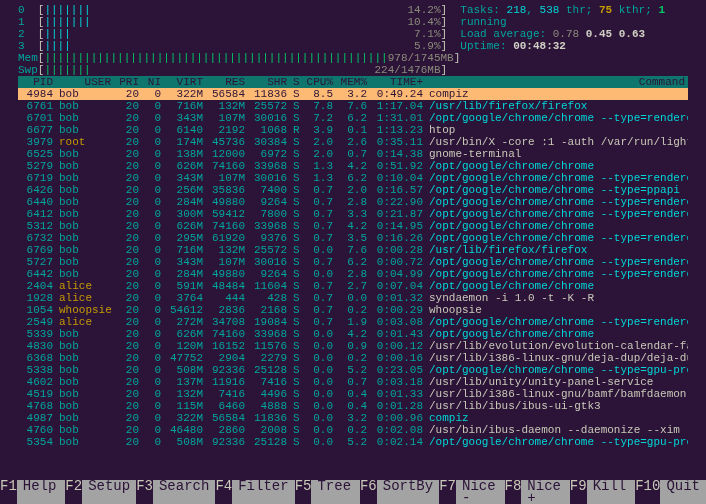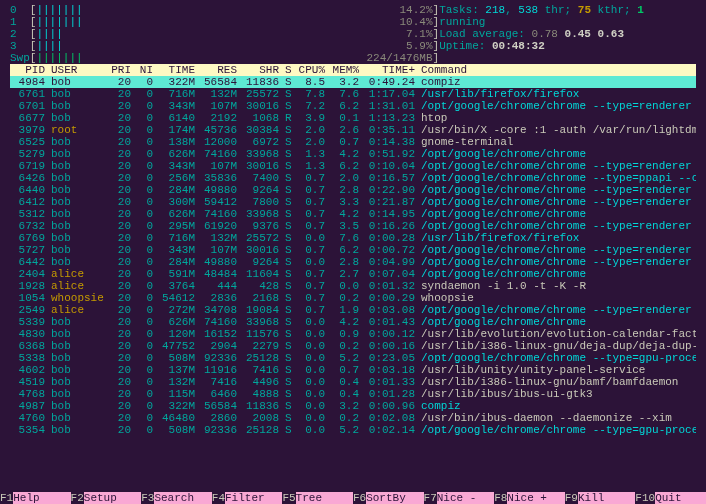--- a/index.html
+++ b/index.html
@@ -1,62 +1,63 @@
 <!DOCTYPE html>
 <html><head>
 <meta charset="utf-8">
 <style>
   html,body{margin:0;padding:0;background:#2c1338;color:#00a69c;font-family:Consolas,'Courier New',monospace;font-size:11px;line-height:12px;width:706px;height:504px;overflow:hidden}
-  .screen{padding:4px 10px}
+  .screen{padding:4px 18px}
   .topbar{display:flex}
   .cpu-mem{flex:1}
   .sysinfo{width:300px;color:#00a69c}
   .meter-line{white-space:pre}
   .meter-label{color:#00a69c}
   .meter-open,.meter-close{color:#c9c9b8}
   .bar{color:#00d7d7}
   .bar-mem{color:#00c866}
   .meter-val{color:#8a8a7a;text-align:right}
   .tasks .num1{color:#00d7d7;font-weight:normal}
   .tasks .num2{color:#00d7d7;font-weight:normal}
   .tasks .num3{color:#c49a00;font-weight:bold}
   .tasks .num4{color:#00c866;font-weight:bold}
   .la .b{font-weight:bold;color:#d0d0c4}
   .la .f{color:#8a8a7a}
   .uptime .b{font-weight:bold;color:#d0d0c4}
   table{border-collapse:collapse;width:100%;table-layout:fixed}
-  thead tr{background:#fef9c3;color:#2c1338}
+  thead tr{background:#0f766e;color:#2c1338}
   th,td{padding:0 3px;white-space:nowrap;overflow:hidden;text-overflow:clip}
-  th{text-align:left;font-weight:normal}
+  th{text-align:right;font-weight:normal}
   .r{text-align:right}
   tbody tr{color:#00a69c}
-  tbody tr.sel{background:#5eead4;color:#2c1338}
+  tbody tr.sel{background:#fdba74;color:#2c1338}
   .user-root{color:#c49a00}
   .user-w{color:#c49a00}
   .cmd{color:#c9c9b8}
   .cmd-hl{color:#00d7d7}
   .sel .cmd,.sel .cmd-hl,.sel .user-root,.sel .user-w{color:#2c1338}
-  .footer{position:fixed;bottom:0;left:0;right:0;display:flex;font-size:11px}
+  .footer{position:fixed;bottom:0;left:0;right:0;display:flex;font-size:14px}
   .fkey{color:#c9c9b8}
-  .flabel{background:#f9a8d4;color:#2c1338;padding:0 0;flex:1}
+  .flabel{background:#a3a3a3;color:#2c1338;padding:0 6px;flex:1}
   .fitem{display:flex;flex:1}
   .col-pid{width:38px}.col-user{width:58px}.col-pri{width:28px}.col-ni{width:22px}
   .col-virt{width:42px}.col-res{width:42px}.col-shr{width:42px}.col-s{width:12px}
   .col-cpu{width:34px}.col-mem{width:34px}.col-time{width:56px}.col-cmd{width:auto}
 </style>
 </head>
 <body>
 
 <div class="screen">
   <div class="topbar">
     <div class="cpu-mem" id="meters">
         <div class="meter-line"><span class="meter-label">0  </span><span class="meter-open">[</span><span class="bar">|||||||</span>&nbsp;&nbsp;&nbsp;&nbsp;&nbsp;&nbsp;&nbsp;&nbsp;&nbsp;&nbsp;&nbsp;&nbsp;&nbsp;&nbsp;&nbsp;&nbsp;&nbsp;&nbsp;&nbsp;&nbsp;&nbsp;&nbsp;&nbsp;&nbsp;&nbsp;&nbsp;&nbsp;&nbsp;&nbsp;&nbsp;&nbsp;&nbsp;&nbsp;&nbsp;&nbsp;&nbsp;&nbsp;&nbsp;&nbsp;&nbsp;&nbsp;&nbsp;&nbsp;&nbsp;&nbsp;&nbsp;&nbsp;&nbsp;<span class="meter-val">14.2%</span><span class="meter-close">]</span></div>
         <div class="meter-line"><span class="meter-label">1  </span><span class="meter-open">[</span><span class="bar">|||||||</span>&nbsp;&nbsp;&nbsp;&nbsp;&nbsp;&nbsp;&nbsp;&nbsp;&nbsp;&nbsp;&nbsp;&nbsp;&nbsp;&nbsp;&nbsp;&nbsp;&nbsp;&nbsp;&nbsp;&nbsp;&nbsp;&nbsp;&nbsp;&nbsp;&nbsp;&nbsp;&nbsp;&nbsp;&nbsp;&nbsp;&nbsp;&nbsp;&nbsp;&nbsp;&nbsp;&nbsp;&nbsp;&nbsp;&nbsp;&nbsp;&nbsp;&nbsp;&nbsp;&nbsp;&nbsp;&nbsp;&nbsp;&nbsp;<span class="meter-val">10.4%</span><span class="meter-close">]</span></div>
         <div class="meter-line"><span class="meter-label">2  </span><span class="meter-open">[</span><span class="bar">||||</span>&nbsp;&nbsp;&nbsp;&nbsp;&nbsp;&nbsp;&nbsp;&nbsp;&nbsp;&nbsp;&nbsp;&nbsp;&nbsp;&nbsp;&nbsp;&nbsp;&nbsp;&nbsp;&nbsp;&nbsp;&nbsp;&nbsp;&nbsp;&nbsp;&nbsp;&nbsp;&nbsp;&nbsp;&nbsp;&nbsp;&nbsp;&nbsp;&nbsp;&nbsp;&nbsp;&nbsp;&nbsp;&nbsp;&nbsp;&nbsp;&nbsp;&nbsp;&nbsp;&nbsp;&nbsp;&nbsp;&nbsp;&nbsp;&nbsp;&nbsp;&nbsp;&nbsp;<span class="meter-val">7.1%</span><span class="meter-close">]</span></div>
         <div class="meter-line"><span class="meter-label">3  </span><span class="meter-open">[</span><span class="bar">||||</span>&nbsp;&nbsp;&nbsp;&nbsp;&nbsp;&nbsp;&nbsp;&nbsp;&nbsp;&nbsp;&nbsp;&nbsp;&nbsp;&nbsp;&nbsp;&nbsp;&nbsp;&nbsp;&nbsp;&nbsp;&nbsp;&nbsp;&nbsp;&nbsp;&nbsp;&nbsp;&nbsp;&nbsp;&nbsp;&nbsp;&nbsp;&nbsp;&nbsp;&nbsp;&nbsp;&nbsp;&nbsp;&nbsp;&nbsp;&nbsp;&nbsp;&nbsp;&nbsp;&nbsp;&nbsp;&nbsp;&nbsp;&nbsp;&nbsp;&nbsp;&nbsp;&nbsp;<span class="meter-val">5.9%</span><span class="meter-close">]</span></div>
+        <div class="meter-line"><span class="meter-label">Mem</span><span class="meter-open">[</span><span class="bar-mem">||||||||||||||||||||||||||||||||||||||||||||||||||||</span><span class="meter-val">978/1745MB</span><span class="meter-close">]</span></div>
         <div class="meter-line"><span class="meter-label">Swp</span><span class="meter-open">[</span><span class="bar-mem">|||||||</span>&nbsp;&nbsp;&nbsp;&nbsp;&nbsp;&nbsp;&nbsp;&nbsp;&nbsp;&nbsp;&nbsp;&nbsp;&nbsp;&nbsp;&nbsp;&nbsp;&nbsp;&nbsp;&nbsp;&nbsp;&nbsp;&nbsp;&nbsp;&nbsp;&nbsp;&nbsp;&nbsp;&nbsp;&nbsp;&nbsp;&nbsp;&nbsp;&nbsp;&nbsp;&nbsp;&nbsp;&nbsp;&nbsp;&nbsp;&nbsp;&nbsp;&nbsp;&nbsp;<span class="meter-val">224/1476MB</span><span class="meter-close">]</span></div>
       </div>
     <div class="sysinfo">
       <div class="tasks">
         <span>Tasks: </span><span class="num1">218</span><span>, </span><span class="num2">538</span><span> thr; </span><span class="num3">75</span><span> kthr; </span><span class="num4">1</span><span> running</span>
       </div>
       <div class="la">
         <span>Load average: </span><span class="f">0.78</span> <span class="b">0.45</span> <span class="b">0.63</span>
       </div>
       <div class="uptime">
@@ -79,21 +80,21 @@
         <col class="col-mem">
         <col class="col-time">
         <col class="col-cmd">
     </colgroup>
     <thead>
         <tr id="hdr">
           <th class="r">PID</th>
           <th>USER</th>
           <th class="r">PRI</th>
           <th class="r">NI</th>
-          <th class="r">TIME</th>
+          <th class="r">VIRT</th>
           <th class="r">RES</th>
           <th class="r">SHR</th>
           <th>S</th>
           <th class="r">CPU%</th>
           <th class="r">MEM%</th>
           <th class="r">TIME+</th>
           <th>Command</th>
         </tr>
       </thead>
     <tbody id="rows">

